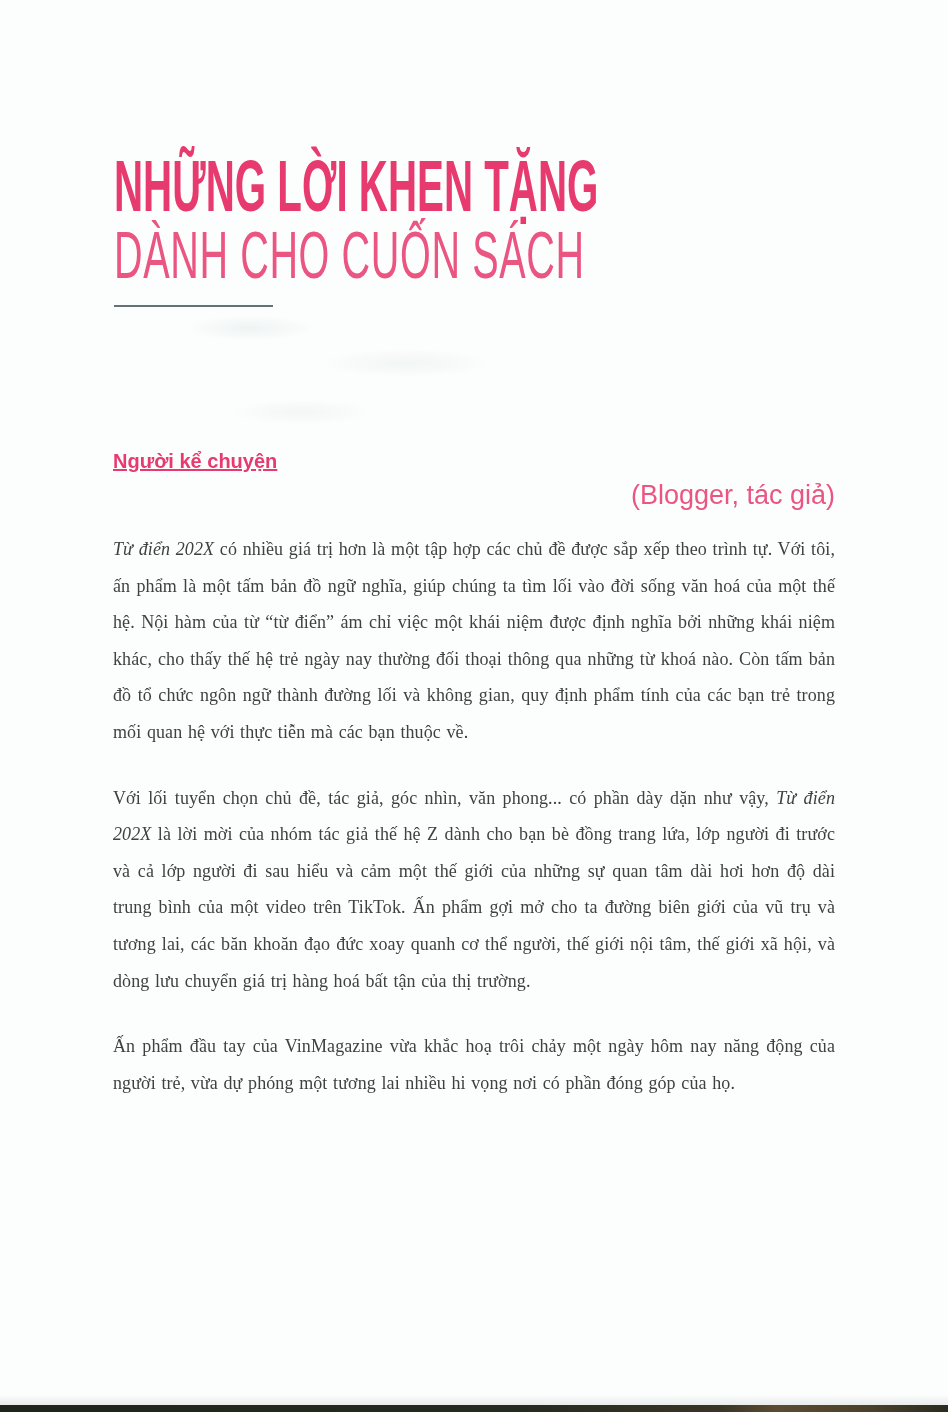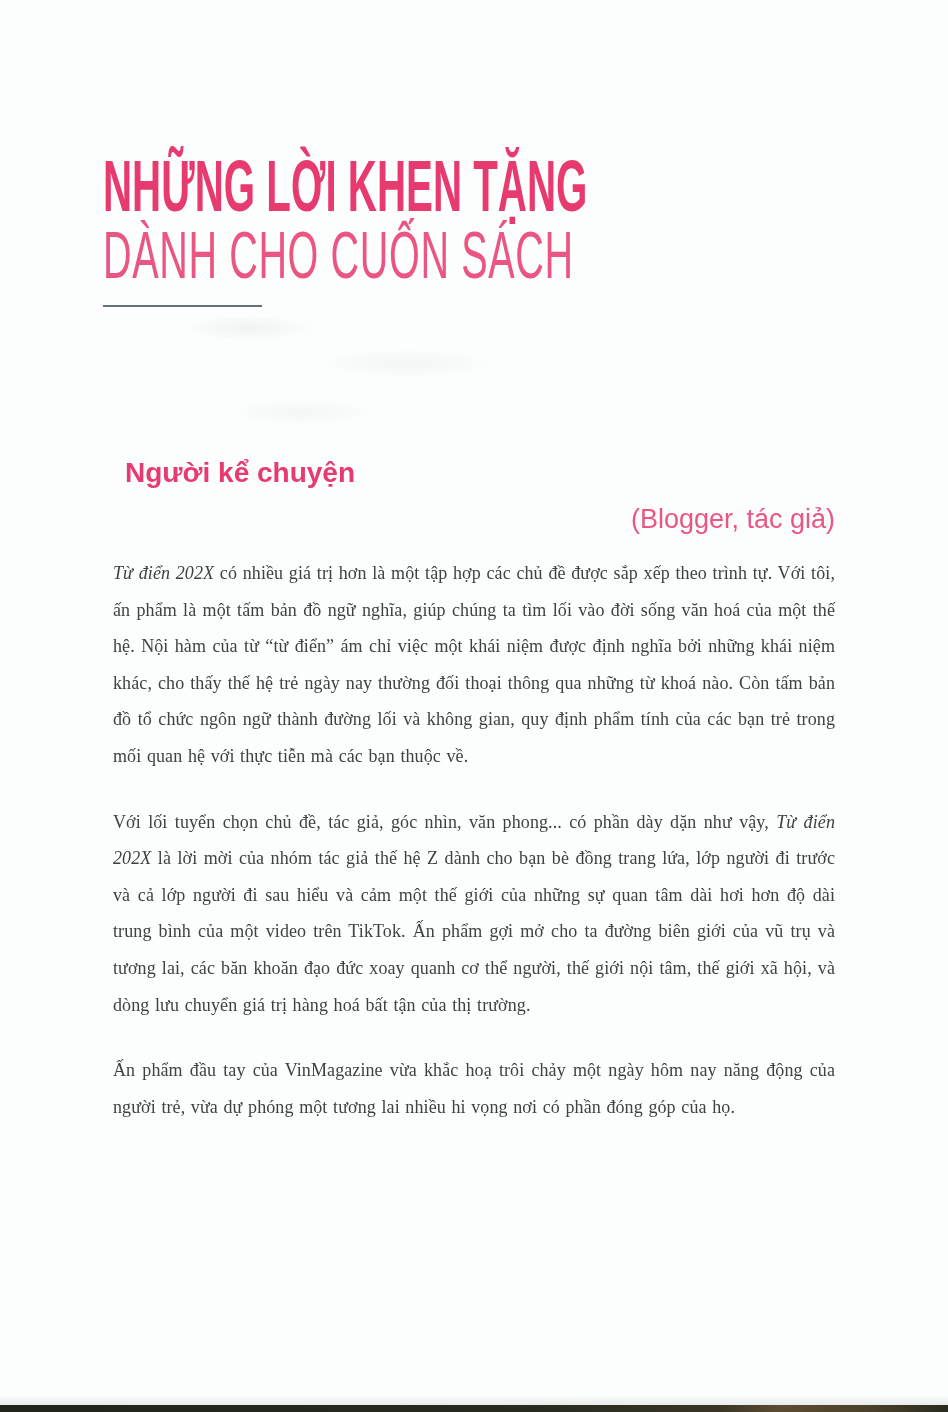--- a/index.html
+++ b/index.html
@@ -16,21 +16,21 @@
   body {
     width: 948px; height: 1412px;
     background: var(--paper);
     font-family: "Liberation Sans", sans-serif;
     position: relative;
     overflow: hidden;
   }
   .page { position: absolute; inset: 0; }
 
   
-  .masthead { position: absolute; left: 103px; top: 150px; width: 740px; }
+  .masthead { position: absolute; left: 114px; top: 150px; width: 740px; }
   .title-1 {
     margin: 0;
     font-size: 72px; line-height: 72px;
     font-weight: 800;
     letter-spacing: 0px;
     color: var(--accent);
     transform: scaleX(0.56);
     transform-origin: left top;
     white-space: nowrap;
   }
@@ -57,24 +57,25 @@
     background:
       radial-gradient(ellipse 90px 18px at 25% 20%, rgba(120,160,150,0.10), transparent 70%),
       radial-gradient(ellipse 120px 20px at 55% 45%, rgba(120,160,150,0.08), transparent 70%),
       radial-gradient(ellipse 100px 18px at 35% 80%, rgba(120,160,150,0.07), transparent 70%);
     pointer-events: none;
   }
 
   
   .review { position: absolute; left: 113px; top: 444px; width: 722px; }
   .reviewer {
-    margin: 12px;
-    font-size: 28px; line-height: 34px;
+    margin: 0;
+    font-size: 20px; line-height: 34px;
     font-weight: 700;
     color: var(--accent);
+    text-decoration: underline;
   }
   .role {
     margin: 0 0 19px 0;
     font-size: 27px; line-height: 34px;
     font-weight: 400;
     color: var(--accent_light);
     text-align: right;
   }
   .para {
     margin: 0 0 29px 0;

